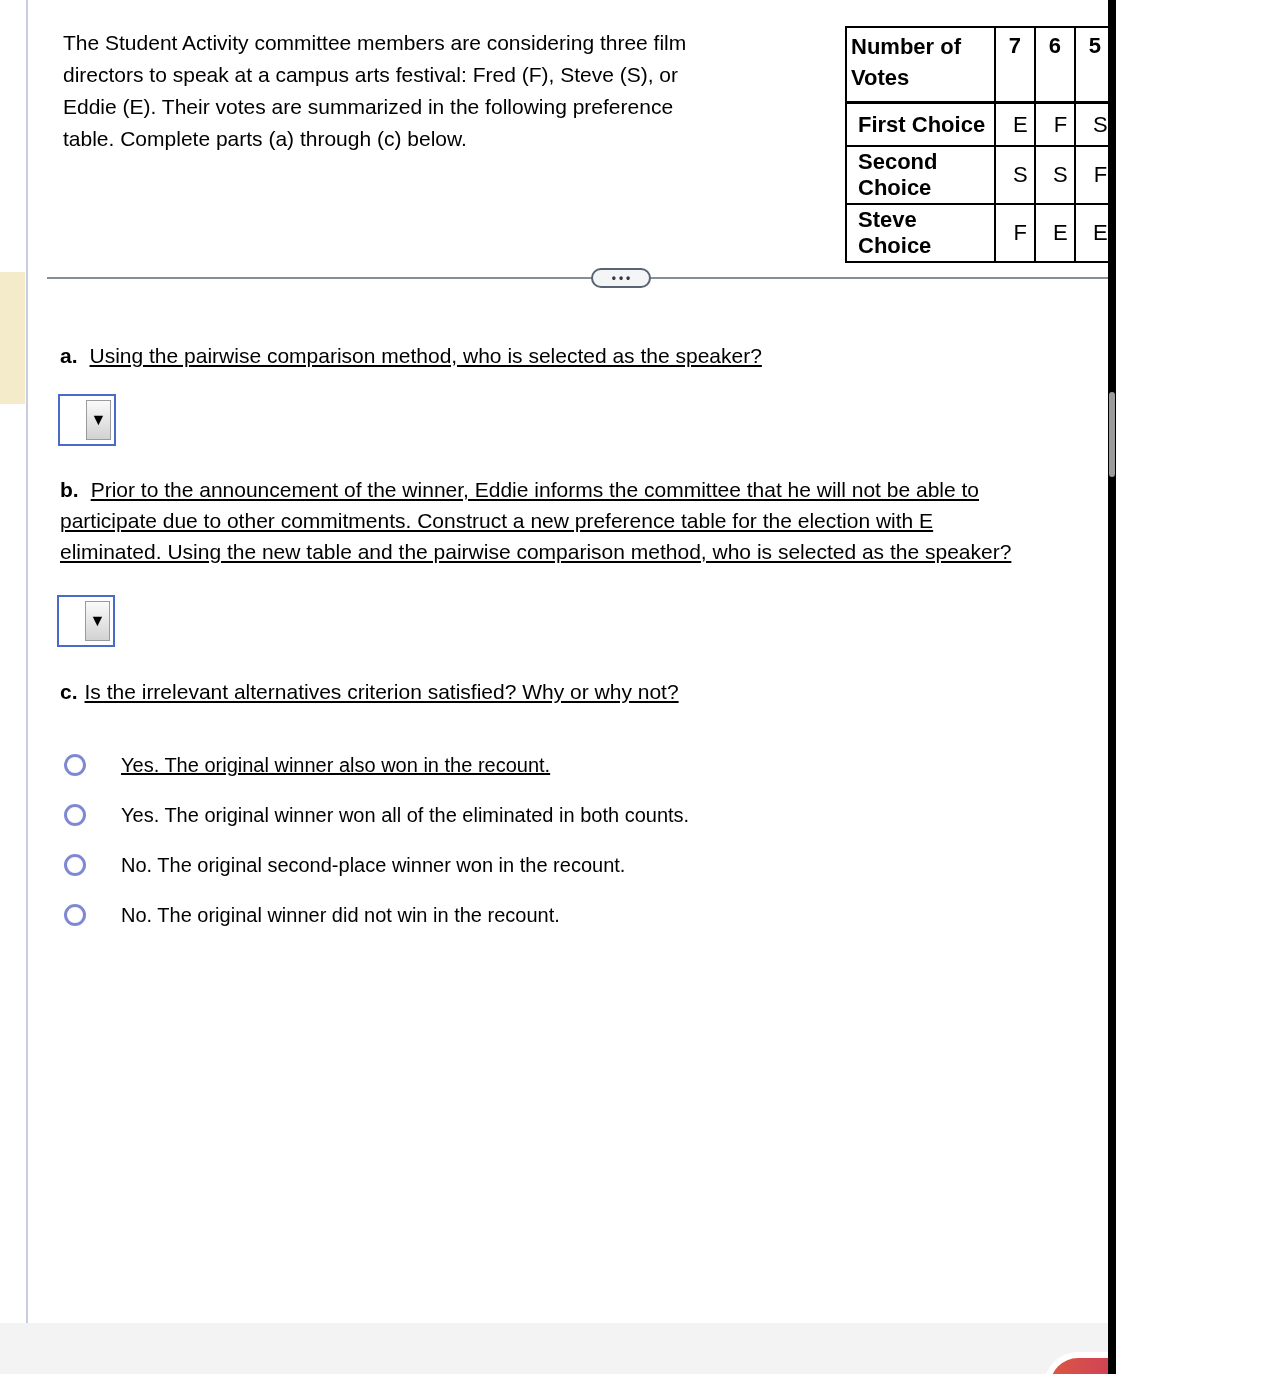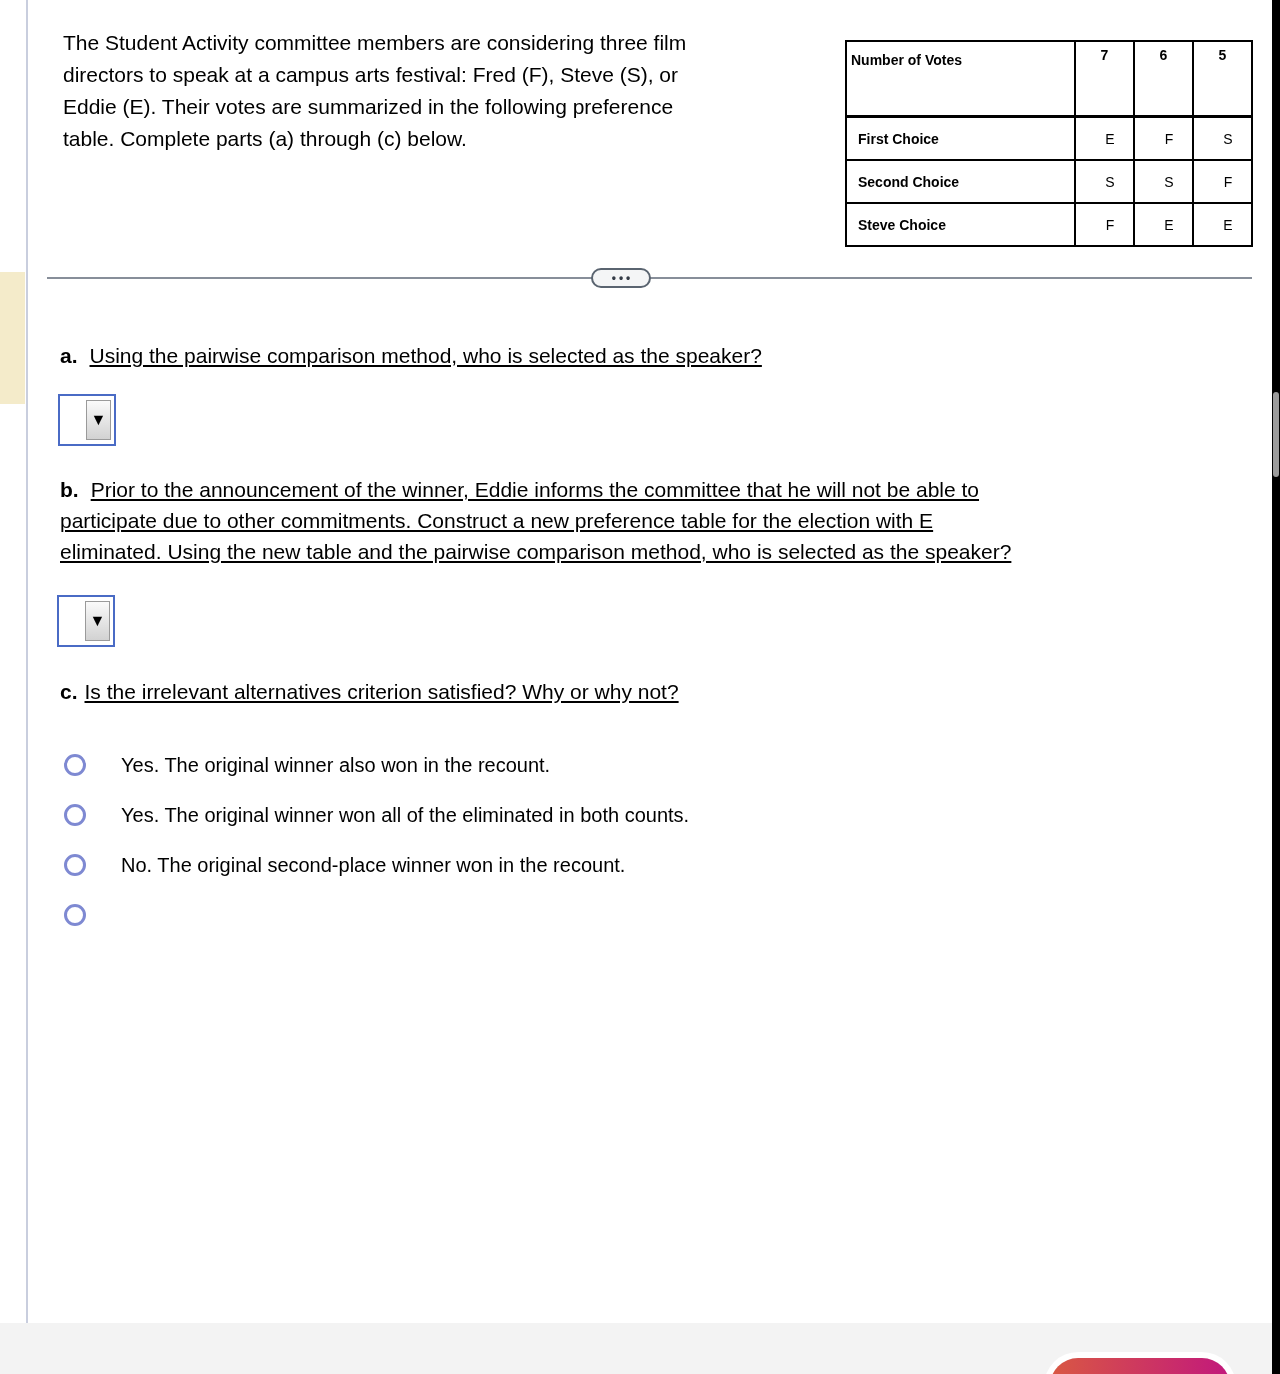--- a/index.html
+++ b/index.html
@@ -1,18 +1,18 @@
 <!DOCTYPE html>
 <html style="--accent-blue: #4a6bc5; --radio-border: #7e89d2; --divider-gray: #878e99; --left-line: #c9cede; --highlight-yellow: #f4ebca; --footer-gray: #f3f3f3; --button-gradient-start: #d95843; --button-gradient-end: #c2187c; --scrollbar-track: #000000; --scrollbar-thumb: #9b9b9b;"><head>
 <meta charset="utf-8">
 <style>
   html, body { margin: 0; padding: 0; }
   .page {
     position: relative;
-    width: 1280px;
+    width: 1116px;
     height: 1374px;
     background: #ffffff;
     overflow: hidden;
     font-family: "Liberation Sans", sans-serif;
     color: #000;
   }
 
   
   .vline {
     position: absolute; left: 26px; top: 0; width: 2px; height: 1323px;
@@ -24,22 +24,22 @@
   }
 
   
   .statement {
     position: absolute; left: 63px; top: 27px; width: 800px;
     font-size: 21px; line-height: 32px; white-space: pre-line;
   }
 
   
   .pref-table {
-    position: absolute; left: 845px; top: 40px;
-    border-collapse: collapse; font-size: 14px;
+    position: absolute; left: 845px; top: 26px;
+    border-collapse: collapse; font-size: 22px;
   }
   .pref-table td { border: 2px solid #000; padding: 0; }
   .pref-table tr.hdr td { border-bottom-width: 3px; height: 68px; }
   .pref-table td.lbl {
     width: 212px; font-weight: bold; text-align: left;
     padding: 2px 4px; vertical-align: middle;
   }
   .pref-table td.hdrlbl { vertical-align: top; padding-top: 3px; }
   .pref-table td.hdrlbl span { display: inline-block; max-width: 140px; line-height: 31px; }
   .pref-table td.num {
@@ -193,29 +193,30 @@
     <div class="dd-btn">
       <span class="dd-arrow">▼</span>
     </div>
   </div>
 
   <div class="part" style="top:676px;">
     <span class="plabel gap-sm">c.</span><span class="ptext">Is the irrelevant alternatives criterion satisfied? Why or why not?</span>
   </div>
 
   <div class="radio" style="top:754px;"></div>
-  <div class="opt-label" style="top:753px;">Yes. The original winner also won in the recount.</div>
+  <div class="opt-label" style="top:753px;text-decoration:underline;">Yes. The original winner also won in the recount.</div>
 
   <div class="radio" style="top:804px;"></div>
   <div class="opt-label" style="top:803px;">Yes. The original winner won all of the eliminated in both counts.</div>
 
   <div class="radio" style="top:854px;"></div>
   <div class="opt-label" style="top:853px;">No. The original second-place winner won in the recount.</div>
 
   <div class="radio" style="top:904px;"></div>
+  <div class="opt-label" style="top:903px;">No. The original winner did not win in the recount.</div>
 
   <div class="footer"></div>
   <button class="cta"></button>
 
   <div class="sb-track">
     <div class="sb-thumb"></div>
   </div>
 
 </div>
 

